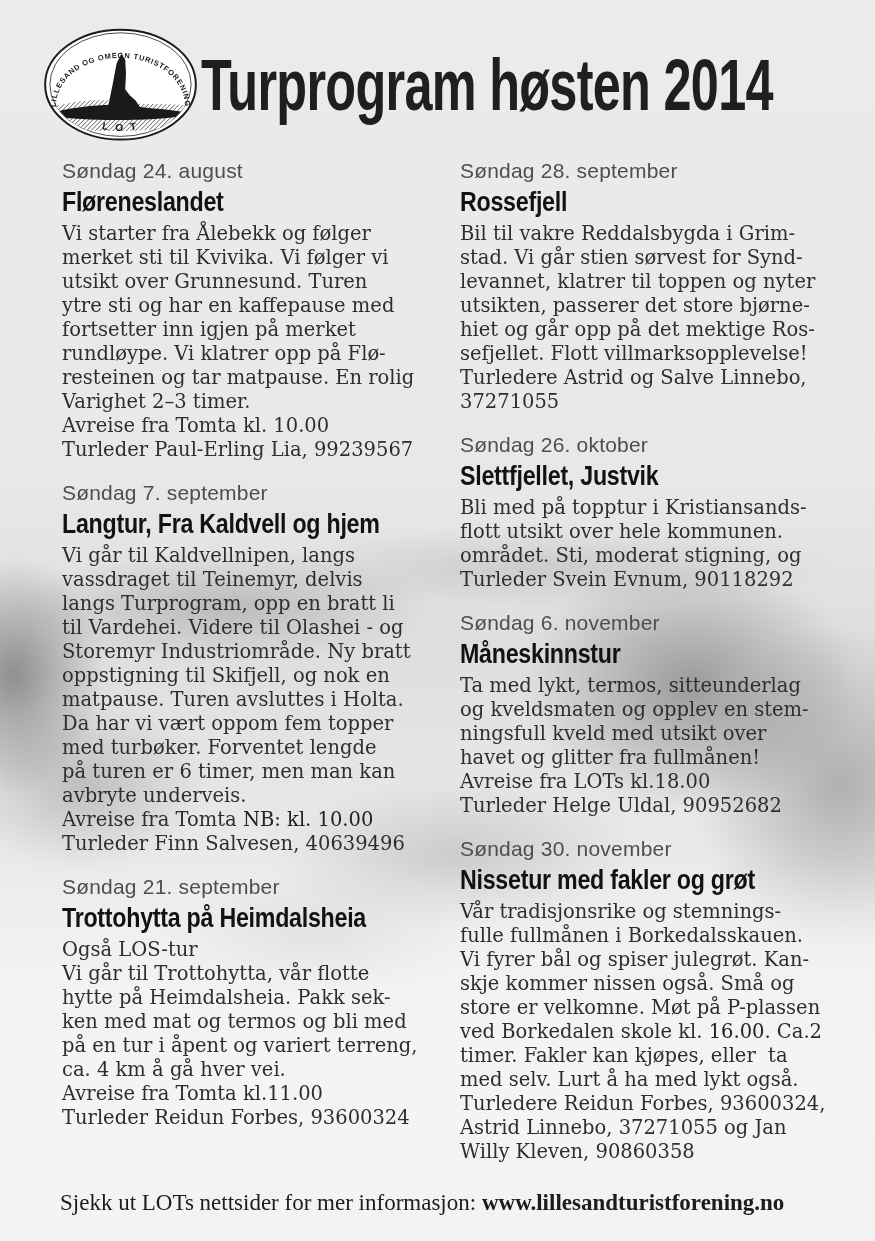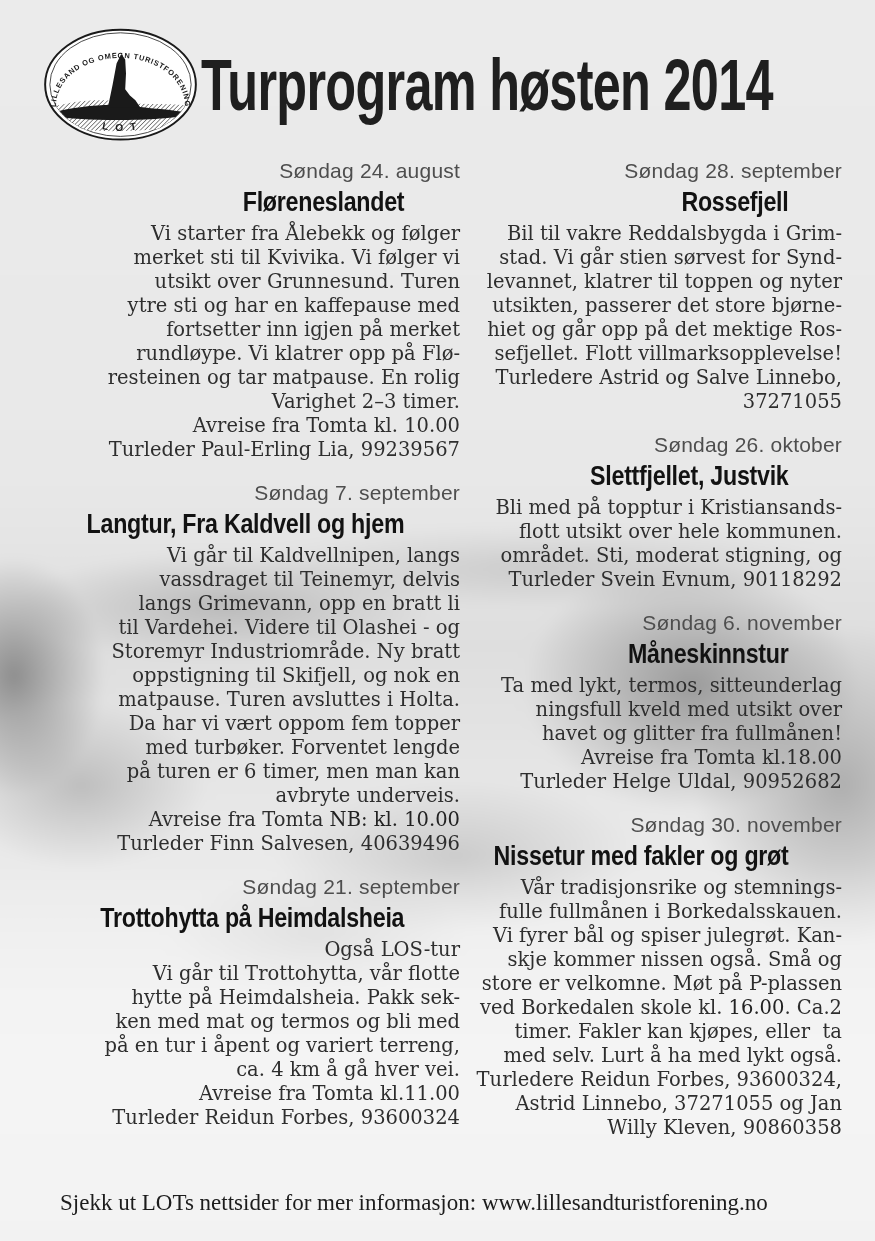--- a/index.html
+++ b/index.html
@@ -32,41 +32,41 @@
   .header { position:absolute; top:28px; left:42px; display:flex; align-items:center; }
   .logo-svg { flex:0 0 auto; }
   .main-title {
     font-size:72px; font-weight:700; color:#1f1f1f; line-height:1.15;
     letter-spacing:-1px; transform:scaleX(.70); transform-origin:left center;
     white-space:nowrap; margin-left:2px;
   }
 
   .columns { position:absolute; top:158px; left:62px; width:780px; display:flex; }
   .col { display:block; }
-  .col-left  { width:398px;text-align:right; }
-  .col-right { width:382px;text-align:right; }
+  .col-left  { width:398px; }
+  .col-right { width:382px; }
 
   .entry { margin-bottom:18px; }
   .date  { font-size:21px; line-height:26px; color:#4e4e4e; letter-spacing:.2px; }
   .title {
     font-size:27px; font-weight:700; color:#121212; line-height:36px;
     margin-bottom:2px; letter-spacing:-.3px; white-space:nowrap;
     transform:scaleX(.86); transform-origin:left center;
   }
   .line  {
     font-family:"DejaVu Serif",serif; font-size:19.5px; line-height:24px;
     color:#2e2e2e; white-space:pre;
   }
   .line b { font-weight:400; color:#222; }
 
   .footer {
     position:absolute; left:60px; top:1190px; white-space:pre;
     font-family:"Liberation Serif",serif; font-size:23px; color:#1c1c1c;
   }
-  .footer b { font-weight:400; }
+  .footer b { font-weight:700; }
 </style>
 </head>
 <body>
 
 <div class="page">
   <div class="bg"></div>
 
   <div class="header">
     <svg class="logo-svg" width="157" height="114" viewBox="0 0 200 145" xmlns="http://www.w3.org/2000/svg">
       <defs>
@@ -111,21 +111,21 @@
           <div class="line">resteinen og tar matpause. En rolig</div>
           <div class="line">Varighet 2–3 timer.</div>
           <div class="line">Avreise fra Tomta kl. 10.00</div>
           <div class="line">Turleder Paul-Erling Lia, 99239567</div>
         </div>
         <div class="entry">
           <div class="date">Søndag 7. september</div>
           <div class="title">Langtur, Fra Kaldvell og hjem</div>
           <div class="line">Vi går til Kaldvellnipen, langs</div>
           <div class="line">vassdraget til Teinemyr, delvis</div>
-          <div class="line">langs Grimevann, opp en bratt li</div>
+          <div class="line">langs Turprogram, opp en bratt li</div>
           <div class="line">til Vardehei. Videre til Olashei - og</div>
           <div class="line">Storemyr Industriområde. Ny bratt</div>
           <div class="line">oppstigning til Skifjell, og nok en</div>
           <div class="line">matpause. Turen avsluttes i Holta.</div>
           <div class="line">Da har vi vært oppom fem topper</div>
           <div class="line">med turbøker. Forventet lengde</div>
           <div class="line">på turen er 6 timer, men man kan</div>
           <div class="line">avbryte underveis.</div>
           <div class="line">Avreise fra Tomta <b>NB: kl. 10.00</b></div>
           <div class="line">Turleder Finn Salvesen, 40639496</div>
@@ -161,23 +161,24 @@
           <div class="title">Slettfjellet, Justvik</div>
           <div class="line">Bli med på topptur i Kristiansands-</div>
           <div class="line">flott utsikt over hele kommunen.</div>
           <div class="line">området. Sti, moderat stigning, og</div>
           <div class="line">Turleder Svein Evnum, 90118292</div>
         </div>
         <div class="entry">
           <div class="date">Søndag 6. november</div>
           <div class="title">Måneskinnstur</div>
           <div class="line">Ta med lykt, termos, sitteunderlag</div>
+          <div class="line">og kveldsmaten og opplev en stem-</div>
           <div class="line">ningsfull kveld med utsikt over</div>
           <div class="line">havet og glitter fra fullmånen!</div>
-          <div class="line">Avreise fra Tomta kl.18.00</div>
+          <div class="line">Avreise fra LOTs kl.18.00</div>
           <div class="line">Turleder Helge Uldal, 90952682</div>
         </div>
         <div class="entry">
           <div class="date">Søndag 30. november</div>
           <div class="title">Nissetur med fakler og grøt</div>
           <div class="line">Vår tradisjonsrike og stemnings-</div>
           <div class="line">fulle fullmånen i Borkedalsskauen.</div>
           <div class="line">Vi fyrer bål og spiser julegrøt. Kan-</div>
           <div class="line">skje kommer nissen også. Små og</div>
           <div class="line">store er velkomne. Møt på P-plassen</div>

